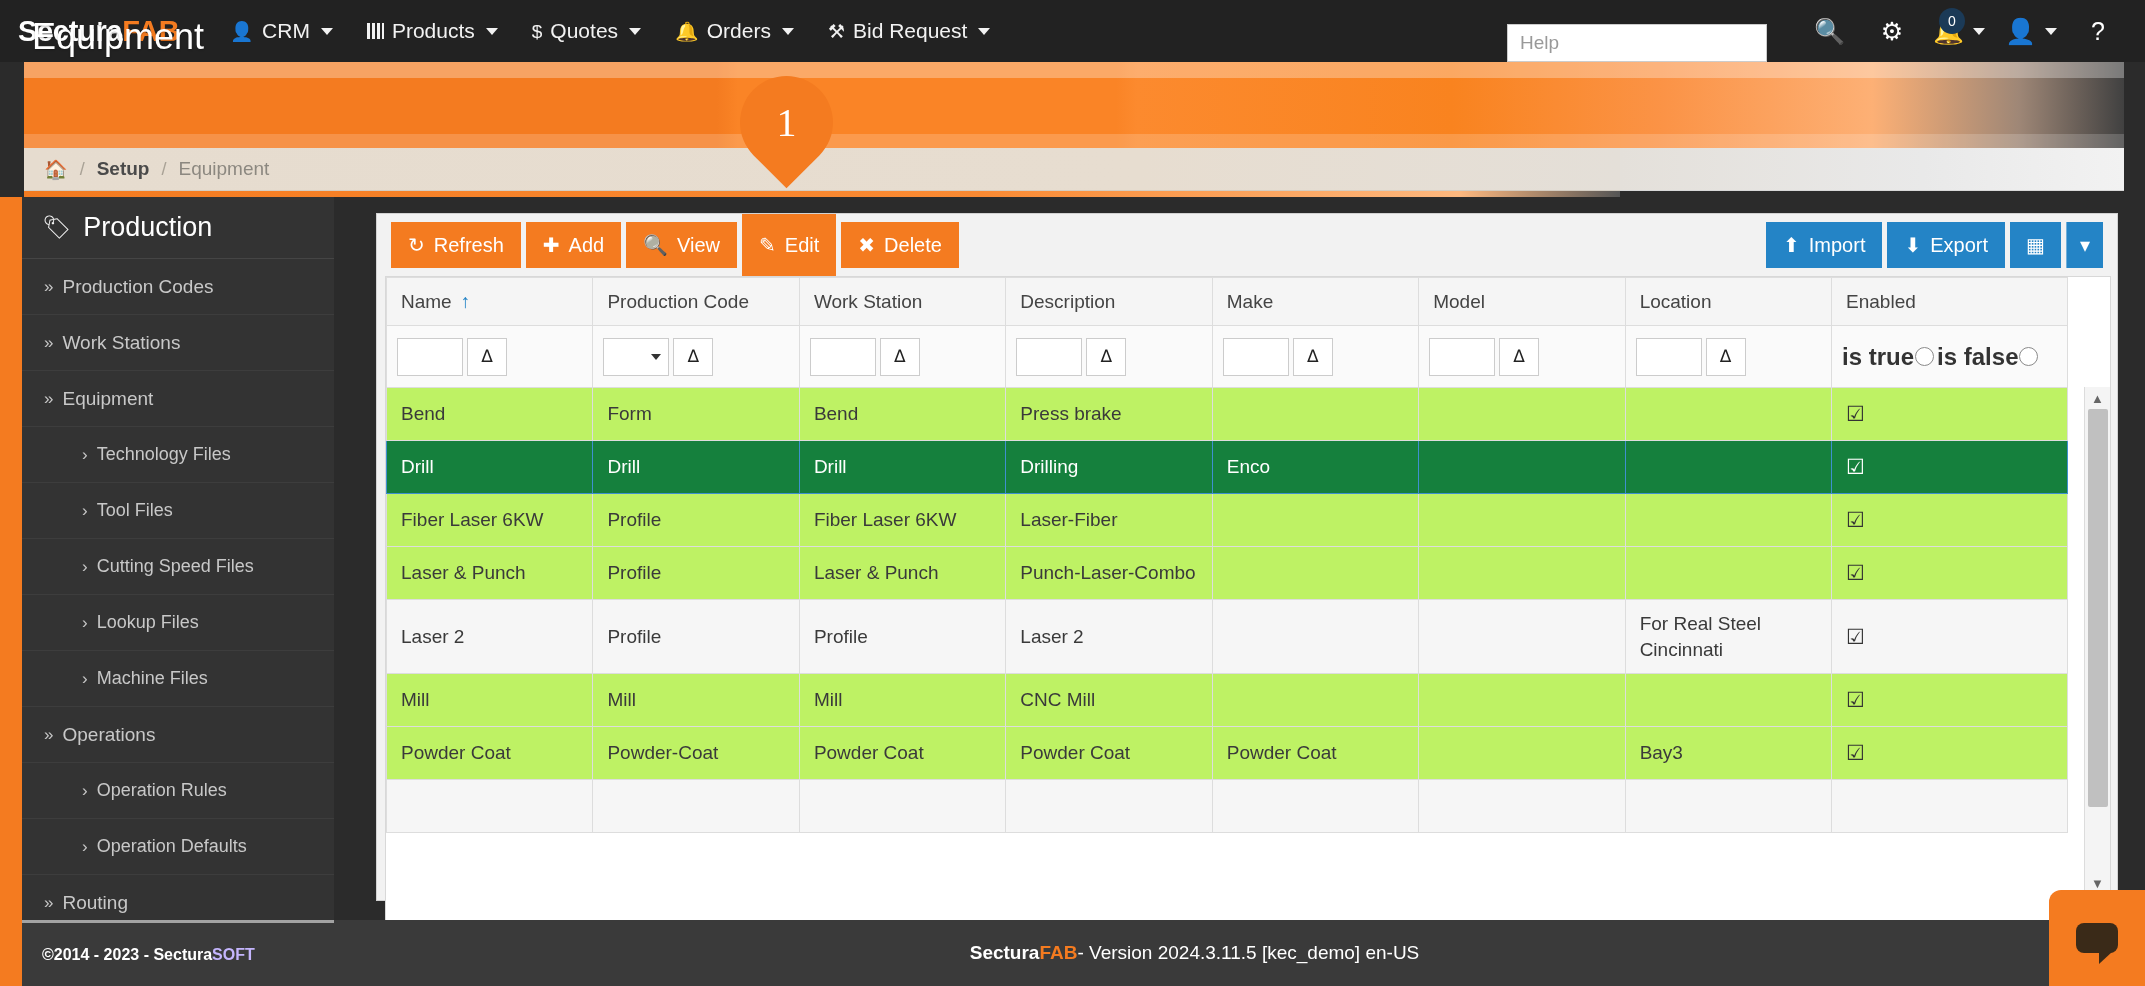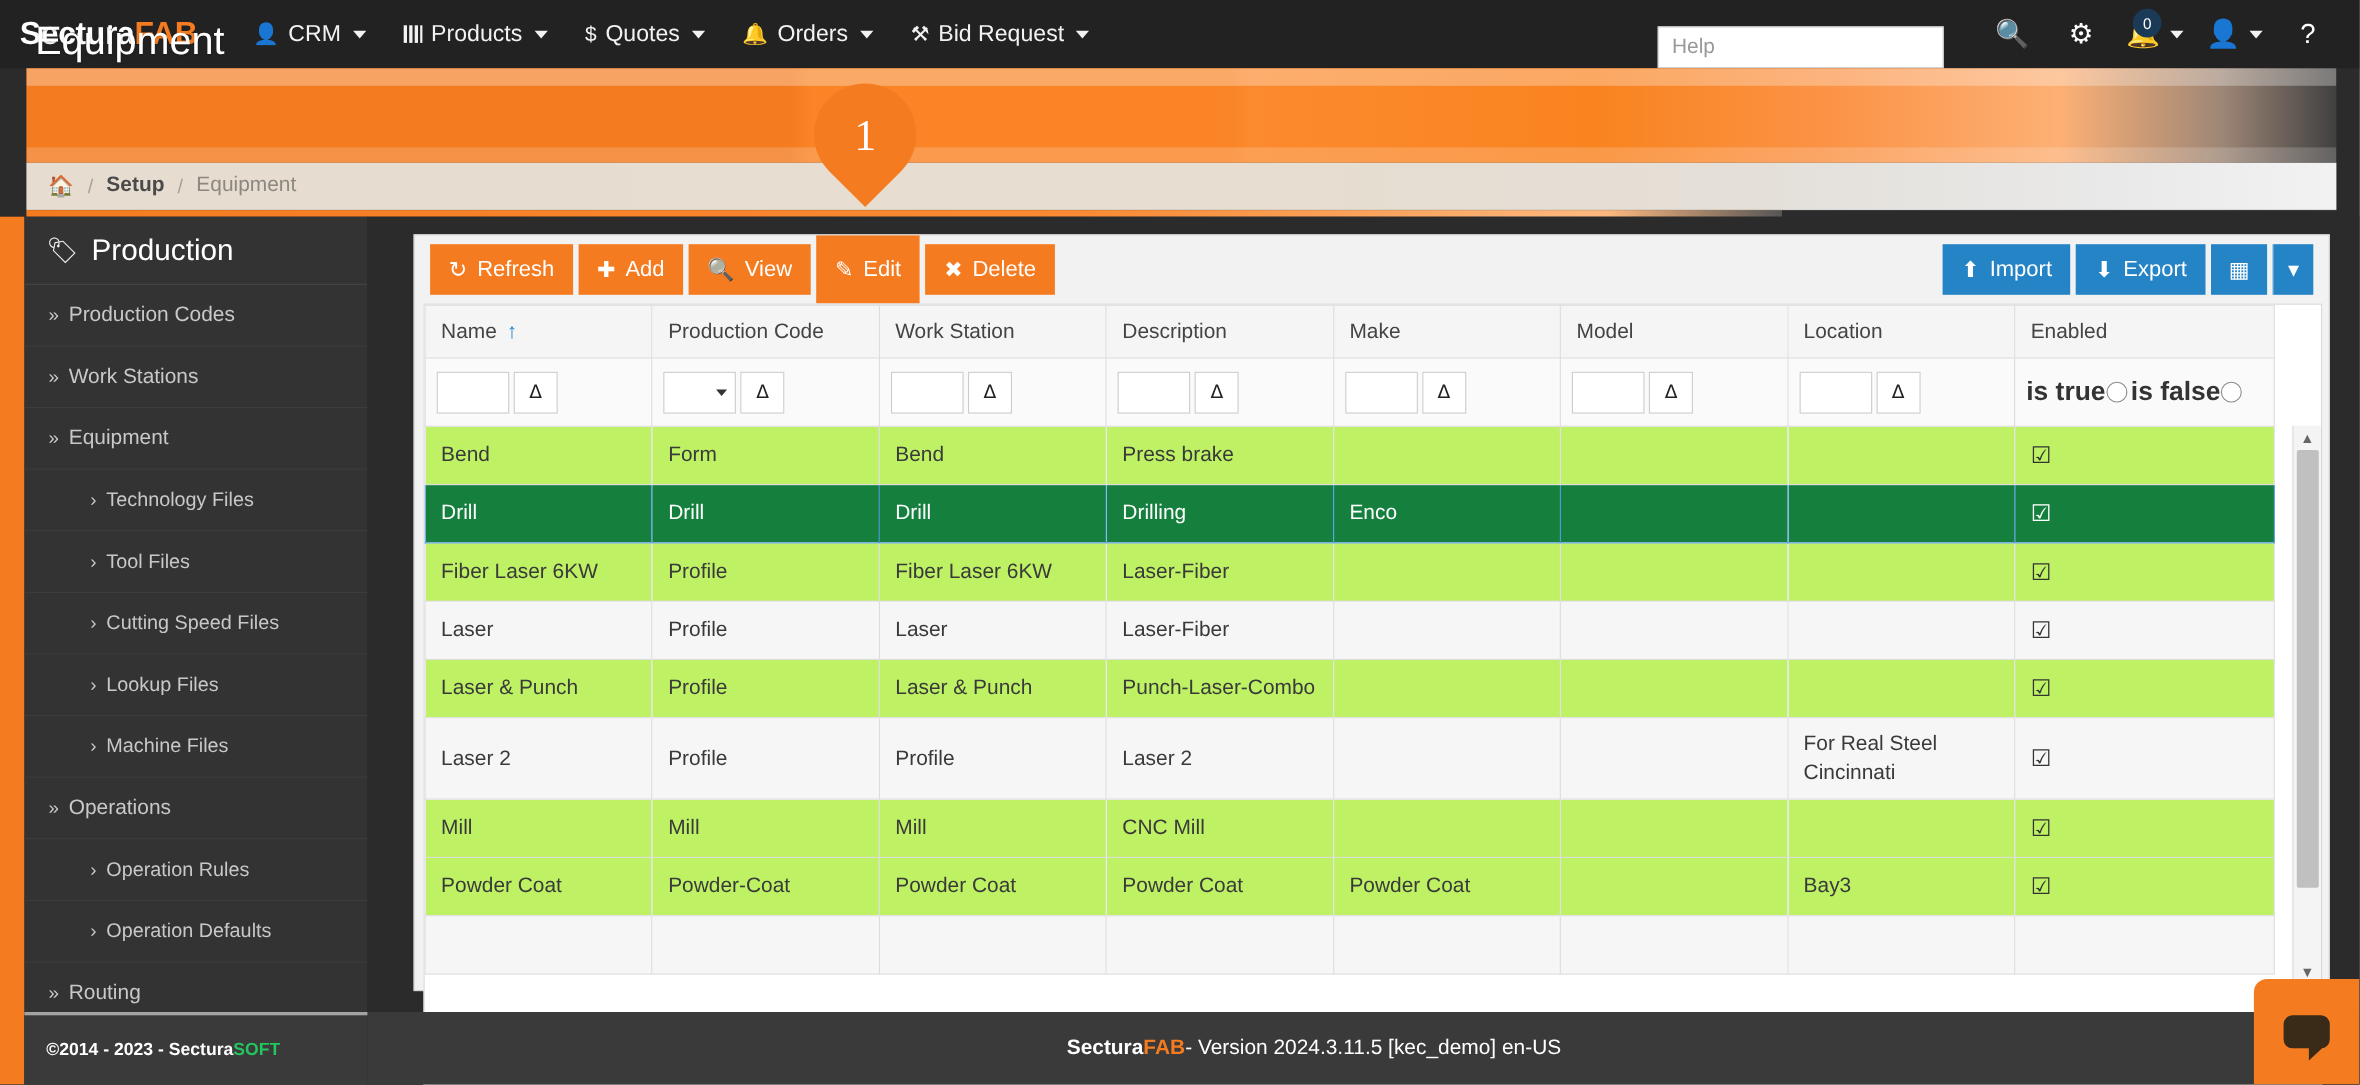--- a/index.html
+++ b/index.html
@@ -138,21 +138,21 @@
   .side-item.sub { padding-left: 60px; font-size: 18px; }
   .side-item .chev { color: #c8c8c8; font-size: 17px; }
 
   .side-footer {
     position: absolute; left: 0; bottom: 0; width: 334px; height: 66px;
     background: #3a3a3a; border-top: 3px solid #a3a3a3;
     display: flex; align-items: center; padding-left: 20px;
     color: #ffffff; font-size: 16px; font-weight: bold;
     z-index: 5;
   }
-  .side-footer .soft { color: #22c55e; }
+  .side-footer .soft { color: #c4b5fd; }
 
   
   .content {
     position: absolute; top: 197px; left: 334px;
     width: 1811px; height: 789px; background: #2b2b2b;
   }
   .panel {
     position: absolute; top: 16px; left: 42px;
     width: 1742px; height: 688px;
     background: #f2f2f2; border: 1px solid #d2d2d2;
@@ -555,30 +555,20 @@
               <tr class="odd">
                 <td><span class="cell-multi">Fiber Laser 6KW</span></td>
                 <td><span class="cell-multi">Profile</span></td>
                 <td><span class="cell-multi">Fiber Laser 6KW</span></td>
                 <td><span class="cell-multi">Laser-Fiber</span></td>
                 <td><span class="cell-multi"></span></td>
                 <td><span class="cell-multi"></span></td>
                 <td><span class="cell-multi"></span></td>
                 <td><span class="chk">☑</span></td>
               </tr>
-              <tr class="even">
-                <td><span class="cell-multi">Laser</span></td>
-                <td><span class="cell-multi">Profile</span></td>
-                <td><span class="cell-multi">Laser</span></td>
-                <td><span class="cell-multi">Laser-Fiber</span></td>
-                <td><span class="cell-multi"></span></td>
-                <td><span class="cell-multi"></span></td>
-                <td><span class="cell-multi"></span></td>
-                <td><span class="chk">☑</span></td>
-              </tr>
               <tr class="odd">
                 <td><span class="cell-multi">Laser &amp; Punch</span></td>
                 <td><span class="cell-multi">Profile</span></td>
                 <td><span class="cell-multi">Laser &amp; Punch</span></td>
                 <td><span class="cell-multi">Punch-Laser-Combo</span></td>
                 <td><span class="cell-multi"></span></td>
                 <td><span class="cell-multi"></span></td>
                 <td><span class="cell-multi"></span></td>
                 <td><span class="chk">☑</span></td>
               </tr>

